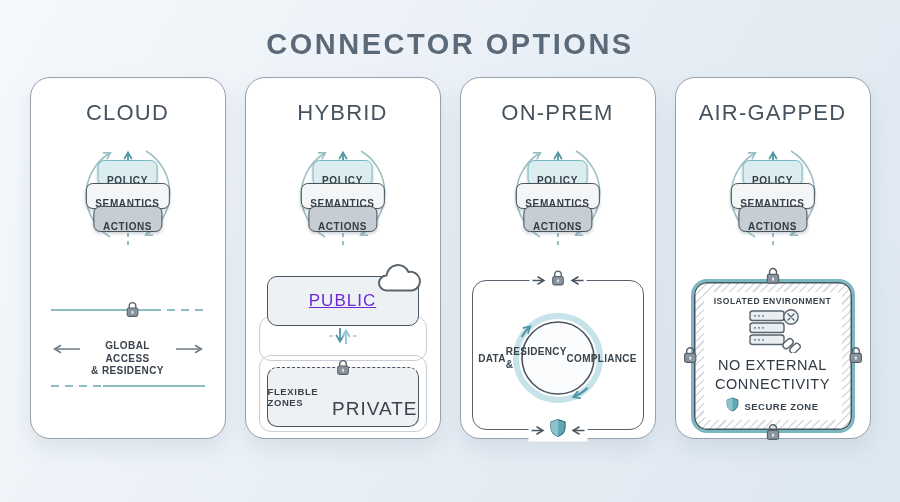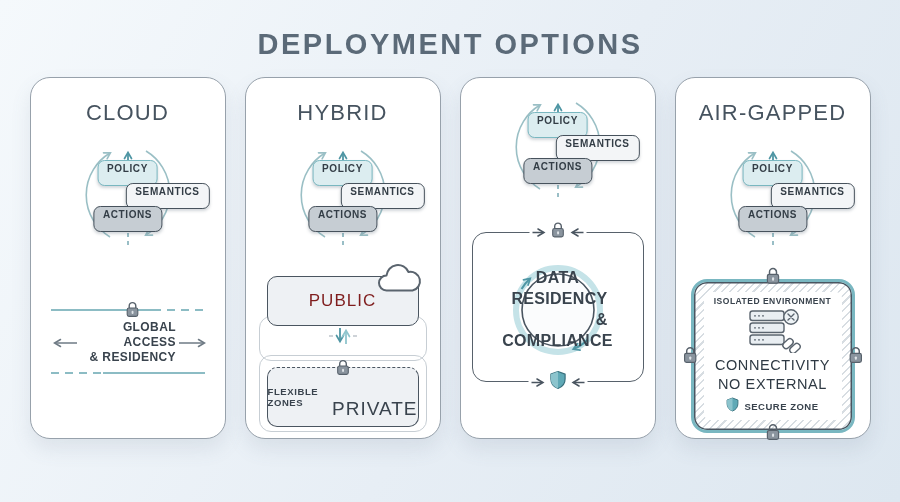--- a/index.html
+++ b/index.html
@@ -28,42 +28,42 @@
   }
   
   .cycle{ position:relative; width:150px; height:114px; margin-top:10px; flex:none; }
   .cycle svg.cycle-svg{ position:absolute; inset:0; width:150px; height:114px; }
   .pill{
     position:absolute; left:50%; transform:translateX(-50%);
     height:26px; line-height:16px; border-radius:7px;
     font-size:10px; font-weight:700; letter-spacing:.6px; text-align:right;
     color:#333d46; border:1.4px solid #47525c;
     box-shadow:0 2px 3px rgba(80,95,110,.25);
-    padding:0 9px; white-space:nowrap;
+    padding:12px 9px; white-space:nowrap;
   }
   .pill.policy{ top:24px; background:#dcedf0; border-color:#79b7c0; }
-  .pill.semantics{ top:47px; background:#f3f5f7;margin-left:40px; }
+  .pill.semantics{ top:47px; background:#f3f5f7; }
   .pill.actions{ top:70px; background:#c6cdd3; }
   
   .cloud-bottom{ width:158px; margin-top:54px; position:relative; }
   .cl-line{ position:relative; height:12px; }
   .cl-line svg{ position:absolute; left:0; top:0; }
   .cl-line .lockwrap{ position:absolute; left:50%; top:-3px; transform:translateX(-50%); background:#fff; padding:0 3px; }
   .cl-text-row{ display:flex; align-items:center; justify-content:center; gap:2px; margin:4px 0 2px; }
-  .cl-text{ text-align:right; font-size:12px; font-weight:600; color:#39434d; letter-spacing:.4px; line-height:1.25; }
+  .cl-text{ text-align:center; font-size:10px; font-weight:600; color:#39434d; letter-spacing:.4px; line-height:1.25;margin-top:20px; }
   
   .hy-bottom{ position:relative; width:168px; height:158px; margin-top:26px; }
   .zone{ position:absolute; left:0; width:168px; border:1.5px solid #c7ced4; border-radius:12px; background:transparent; }
   .zone.a{ top:40px; height:45px; }
   .zone.b{ top:79px; height:77px; }
   .hy-public{
     position:absolute; left:8px; top:0; width:152px; height:50px;
     background:#eef1f4; border:1.5px solid #4a5560; border-radius:10px;
     display:flex; align-items:center; justify-content:center;
-    font-size:17px; font-weight:500; letter-spacing:1px; color:#7f1d1d; z-index:2;
+    font-size:17px; font-weight:500; letter-spacing:1px; color:#6d28d9; z-index:2;text-decoration:underline;
   }
   .hy-cloud{ position:absolute; right:-4px; top:-15px; z-index:3; }
   .hy-arrows{ position:absolute; left:50%; transform:translateX(-50%); top:49px; z-index:2; }
   .hy-connector{ position:absolute; left:50%; transform:translateX(-50%); top:62px; z-index:3;
     display:flex; align-items:center; }
   .bracket{ width:7px; height:22px; border:1.5px solid #b9c1c8; }
   .bracket.l{ border-right:none; border-radius:2px 0 0 2px; }
   .bracket.r{ border-left:none; border-radius:0 2px 2px 0; }
   .hy-connector .label{
     background:#fff; padding:2px 7px; font-size:9.5px; font-weight:700;
@@ -84,23 +84,23 @@
     border:1.5px solid #57616b; border-radius:14px; }
   .op-emblem{ position:absolute; left:50%; transform:translate(-50%,-50%);
     display:flex; align-items:center; gap:2px; background:#fff; padding:0 2px; z-index:3; }
   .op-emblem.top{ top:8px; }
   .op-emblem.bottom{ top:158px; }
   .op-network{ position:absolute; top:16px; left:0; right:0;
     display:flex; align-items:center; justify-content:center; gap:5px; }
   .op-network .label{ font-size:10px; font-weight:700; letter-spacing:.5px; color:#39434d; white-space:nowrap; }
   .op-ring{ position:absolute; left:50%; transform:translateX(-50%); top:36px; width:100px; height:100px; }
   .op-ring svg{ position:absolute; inset:0; }
-  .op-ring .ring-text{ position:absolute; inset:0; display:flex; flex-direction:column;
-    align-items:center; justify-content:center; font-size:16px; font-weight:700;
-    color:#39434d; letter-spacing:.3px; line-height:1.3; text-align:right; }
+  .op-ring .ring-text{ position:absolute; inset:0; display:flex; 
+    align-items:center; justify-content:center; font-size:10px; font-weight:700;
+    color:#39434d; letter-spacing:.3px; line-height:1.3; text-align:left; }
   
   .ag-bottom{ position:relative; width:172px; height:162px; margin-top:26px; }
   .ag-box{ position:absolute; left:4px; right:4px; top:3px; bottom:5px;
     border:3px solid #79b7c1; border-radius:16px;
     box-shadow:inset 0 0 0 1.5px #4a5560;
     padding:10px;
     background:repeating-linear-gradient(135deg,#ffffff 0px,#ffffff 4px,#d7dde2 4px,#d7dde2 5.5px);
   }
   .ag-inner{ width:100%; height:100%; background:#ffffff; border-radius:6px;
     display:flex; flex-direction:column; align-items:center; justify-content:center; gap:3px; }
@@ -132,21 +132,21 @@
     <marker id="mk-gray" markerUnits="userSpaceOnUse" markerWidth="10" markerHeight="10" refX="7" refY="5" orient="auto">
       <path d="M1.5 1.5 L7.5 5 L1.5 8.5" fill="none" stroke="#6e7a84" stroke-width="1.5" stroke-linecap="round"></path>
     </marker>
     <marker id="mk-dark" markerUnits="userSpaceOnUse" markerWidth="10" markerHeight="10" refX="7" refY="5" orient="auto">
       <path d="M1.5 1.5 L7.5 5 L1.5 8.5" fill="none" stroke="#4a5560" stroke-width="1.5" stroke-linecap="round"></path>
     </marker>
   </defs>
 </svg>
 
 <div class="page">
-  <h1 class="page-title">DEPLOYMENT OPTIONS</h1>
+  <h1 class="page-title">CONNECTOR OPTIONS</h1>
 
   <div class="cards">
 
     <section class="card">
       <h2 class="card-title">CLOUD</h2>
       <div class="cycle">
         <svg class="cycle-svg" viewBox="0 0 150 114">
           <line x1="75" y1="97" x2="75" y2="112" stroke="#78a9b4" stroke-width="1.5" stroke-dasharray="4 4"></line>
           <path d="M57 101 A 49 49 0 0 1 57 17" fill="none" stroke="#9abfc5" stroke-width="1.6" marker-end="url(#mk-arc)"></path>
           <path d="M93 15 A 49 49 0 0 1 93 99" fill="none" stroke="#9abfc5" stroke-width="1.6" marker-end="url(#mk-arc)"></path>
@@ -229,20 +229,21 @@
           </svg>
         </span>
         <div class="hy-private">
           <div class="zones">FLEXIBLE ZONES</div>
           <div class="priv">PRIVATE</div>
         </div>
       </div>
     </section>
 
     <section class="card">
+      <h2 class="card-title">ON-PREM</h2>
       <div class="cycle">
         <svg class="cycle-svg" viewBox="0 0 150 114">
           <line x1="75" y1="97" x2="75" y2="112" stroke="#78a9b4" stroke-width="1.5" stroke-dasharray="4 4"></line>
           <path d="M57 101 A 49 49 0 0 1 57 17" fill="none" stroke="#9abfc5" stroke-width="1.6" marker-end="url(#mk-arc)"></path>
           <path d="M93 15 A 49 49 0 0 1 93 99" fill="none" stroke="#9abfc5" stroke-width="1.6" marker-end="url(#mk-arc)"></path>
           <line x1="75" y1="92" x2="75" y2="17" stroke="#4f96a4" stroke-width="1.8" marker-end="url(#mk-teal)"></line>
         </svg>
         <div class="pill policy">POLICY</div>
         <div class="pill semantics">SEMANTICS</div>
         <div class="pill actions">ACTIONS</div>
@@ -327,22 +328,22 @@
               <g>
                 <circle cx="47" cy="8" r="7.2" fill="#eef3f6" stroke="#5a646e" stroke-width="1.4"></circle>
                 <path d="M44 5 L50 11 M50 5 L44 11" stroke="#5a646e" stroke-width="1.4" stroke-linecap="round"></path>
               </g>
               <g>
                 <rect x="38.5" y="31.5" width="11.5" height="6.5" rx="3.2" fill="#ffffff" stroke="#5a646e" stroke-width="1.4" transform="rotate(-42 44 35)"></rect>
                 <rect x="45" y="36" width="11.5" height="6.5" rx="3.2" fill="#ffffff" stroke="#5a646e" stroke-width="1.4" transform="rotate(-42 51 39)"></rect>
               </g>
             </svg>
             <div class="ag-main">
+              <div>NO EXTERNAL</div>
               <div>CONNECTIVITY</div>
-              <div>NO EXTERNAL</div>
             </div>
             <div class="ag-zone-row">
               <span>
                 <svg width="13" height="15" viewBox="0 0 18 20">
                   <path d="M9 1 L16.5 3.8 V9 C16.5 14 13.3 17.5 9 19 C4.7 17.5 1.5 14 1.5 9 V3.8 Z" fill="#5fa9b6" stroke="#39707d" stroke-width="1.3" stroke-linejoin="round"></path>
                   <path d="M9 1 L9 19 C4.7 17.5 1.5 14 1.5 9 V3.8 Z" fill="#8cc4cd"></path>
                 </svg>
               </span>
               <span class="label">SECURE ZONE</span>
             </div>

